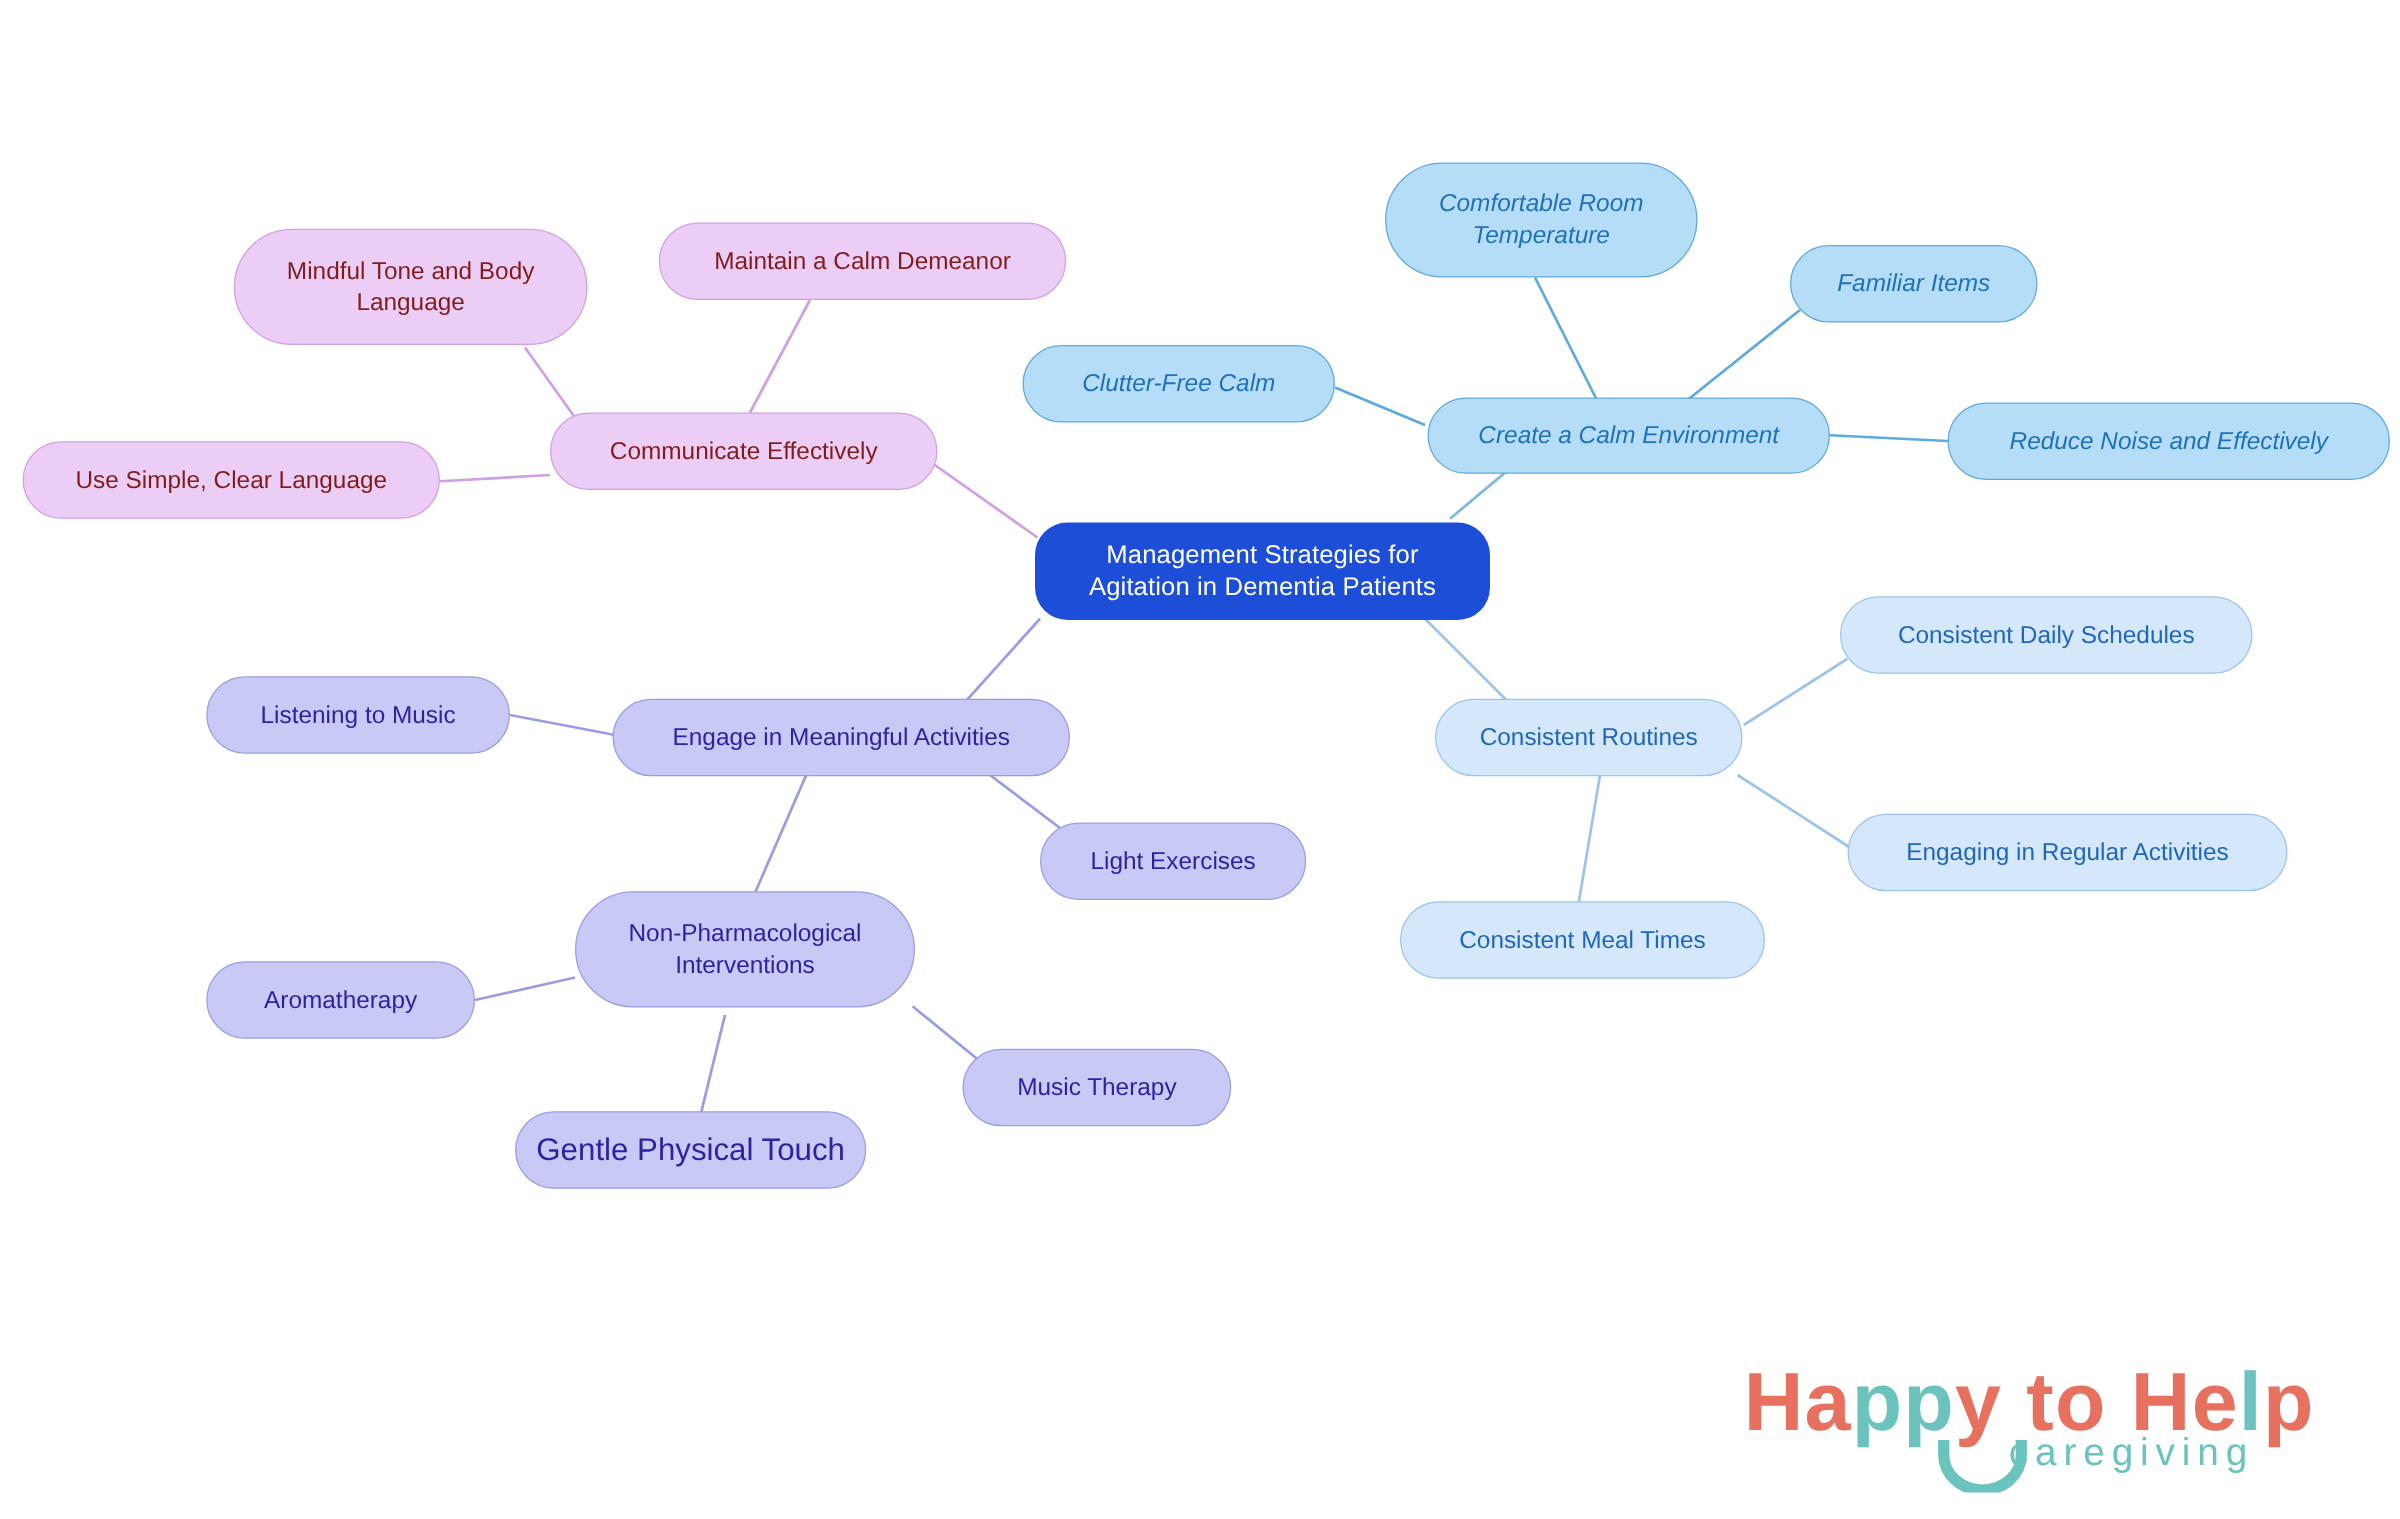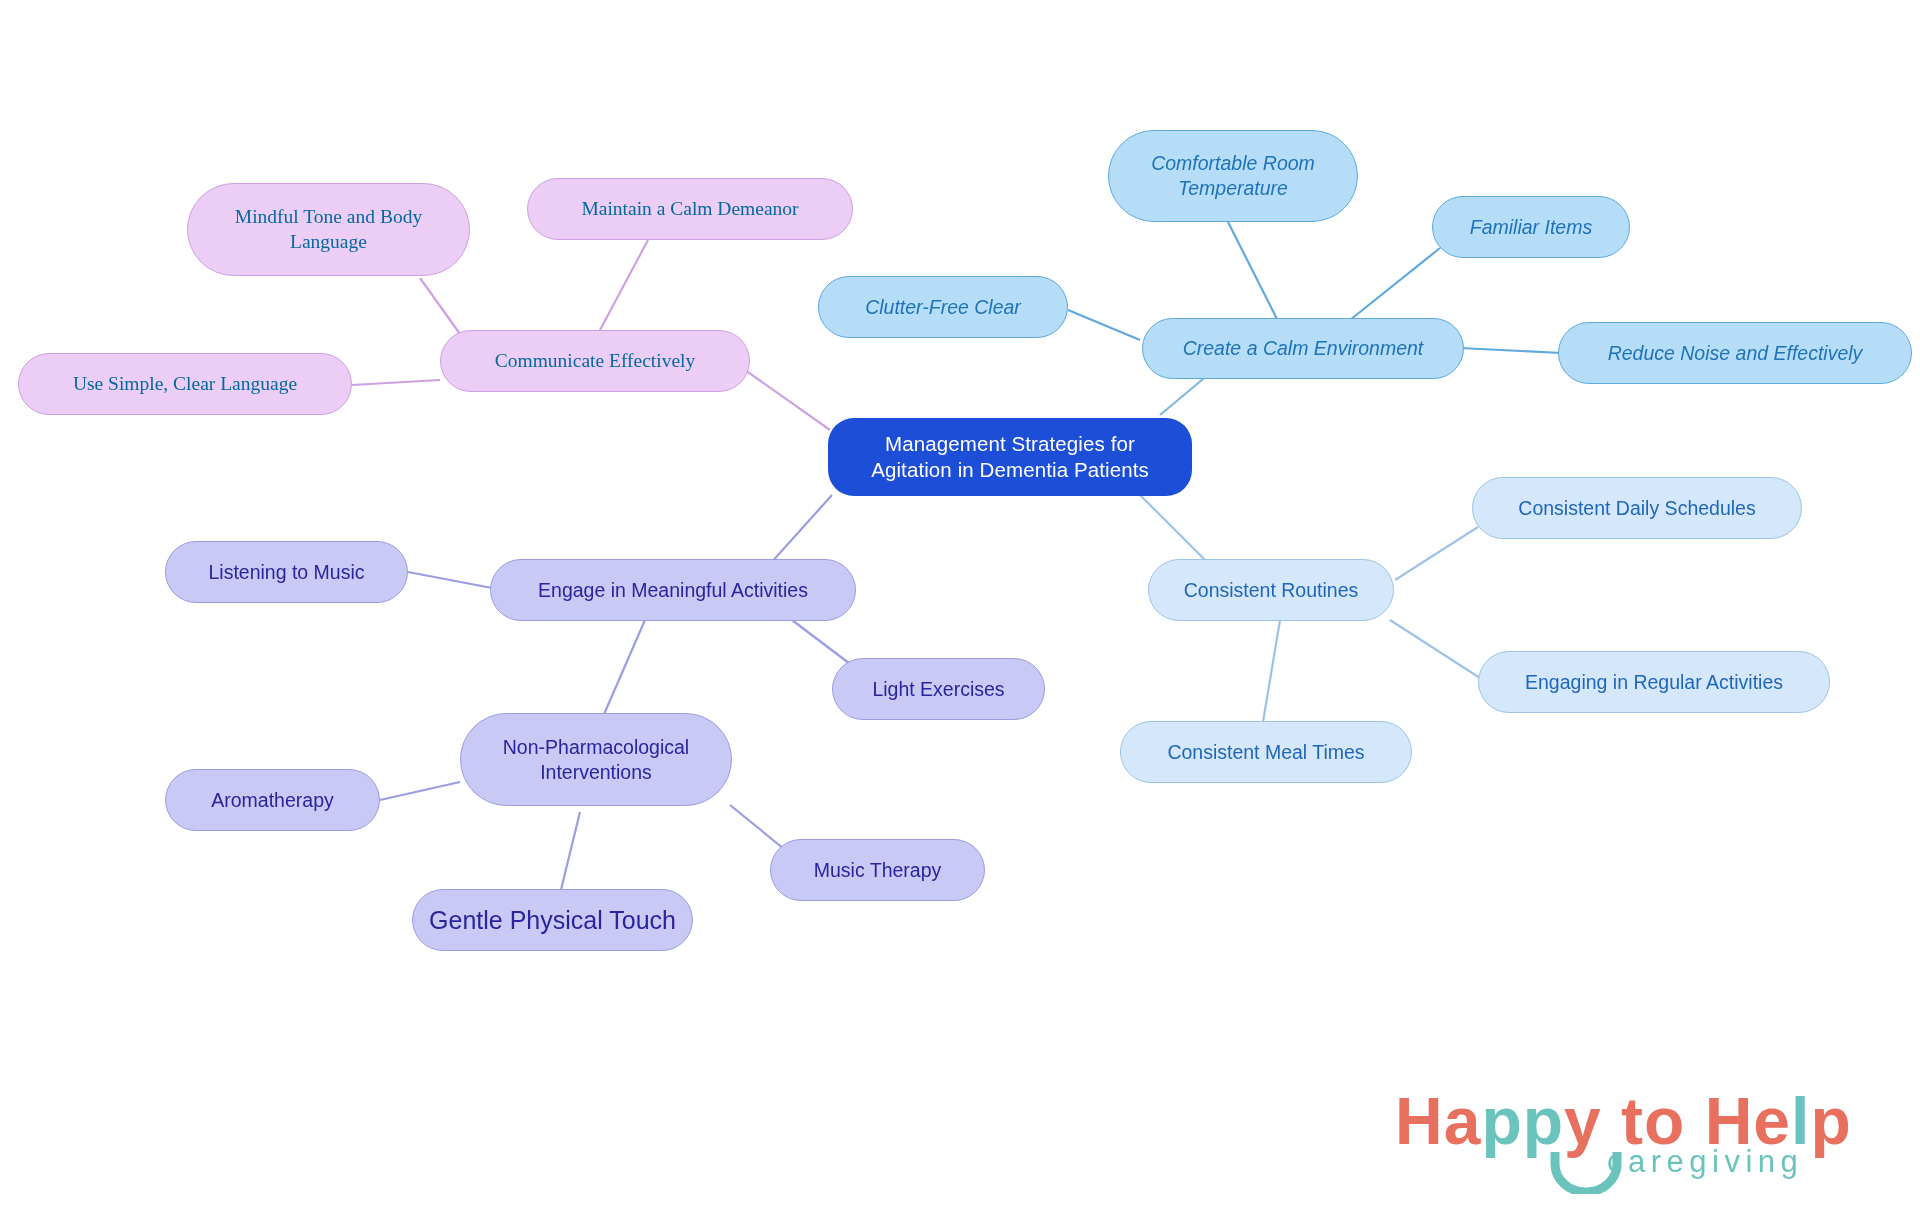--- a/index.html
+++ b/index.html
@@ -56,22 +56,21 @@
   
   .g-paleblue {
     background: #d5e7fa;
     border-color: #9dc4e8;
     color: #1f66bd;
   }
   
   .g-purple {
     background: #eccdf5;
     border-color: #cfa0e3;
-    color: #0369a1;
-    font-family: Liberation Serif, serif;
+    color: #7f1d1d;
   }
   
   .g-indigo {
     background: #c8c9f5;
     border-color: #9a9de2;
     color: #2b249e;
   }
   .logo {
     position: absolute;
     left: 1395px;
@@ -138,21 +137,21 @@
 
   <div class="node g-blue" style="left:1142px; top:318px; width:322px; height:61px; font-size:19.5px;">Create a Calm Environment</div>
 
   <div class="node g-blue" style="left:1108px; top:130px; width:250px; height:92px; font-size:19.5px;">Comfortable Room
 Temperature</div>
 
   <div class="node g-blue" style="left:1432px; top:196px; width:198px; height:62px; font-size:19.5px;">Familiar Items</div>
 
   <div class="node g-blue" style="left:1558px; top:322px; width:354px; height:62px; font-size:19.5px;">Reduce Noise and Effectively</div>
 
-  <div class="node g-blue" style="left:818px; top:276px; width:250px; height:62px; font-size:19.5px;">Clutter-Free Clear</div>
+  <div class="node g-blue" style="left:818px; top:276px; width:250px; height:62px; font-size:19.5px;">Clutter-Free Calm</div>
 
   <div class="node g-paleblue" style="left:1148px; top:559px; width:246px; height:62px; font-size:19.5px;">Consistent Routines</div>
 
   <div class="node g-paleblue" style="left:1472px; top:477px; width:330px; height:62px; font-size:19.5px;">Consistent Daily Schedules</div>
 
   <div class="node g-paleblue" style="left:1478px; top:651px; width:352px; height:62px; font-size:19.5px;">Engaging in Regular Activities</div>
 
   <div class="node g-paleblue" style="left:1120px; top:721px; width:292px; height:62px; font-size:19.5px;">Consistent Meal Times</div>
 
   <div class="node g-purple" style="left:440px; top:330px; width:310px; height:62px; font-size:19.5px;">Communicate Effectively</div>

